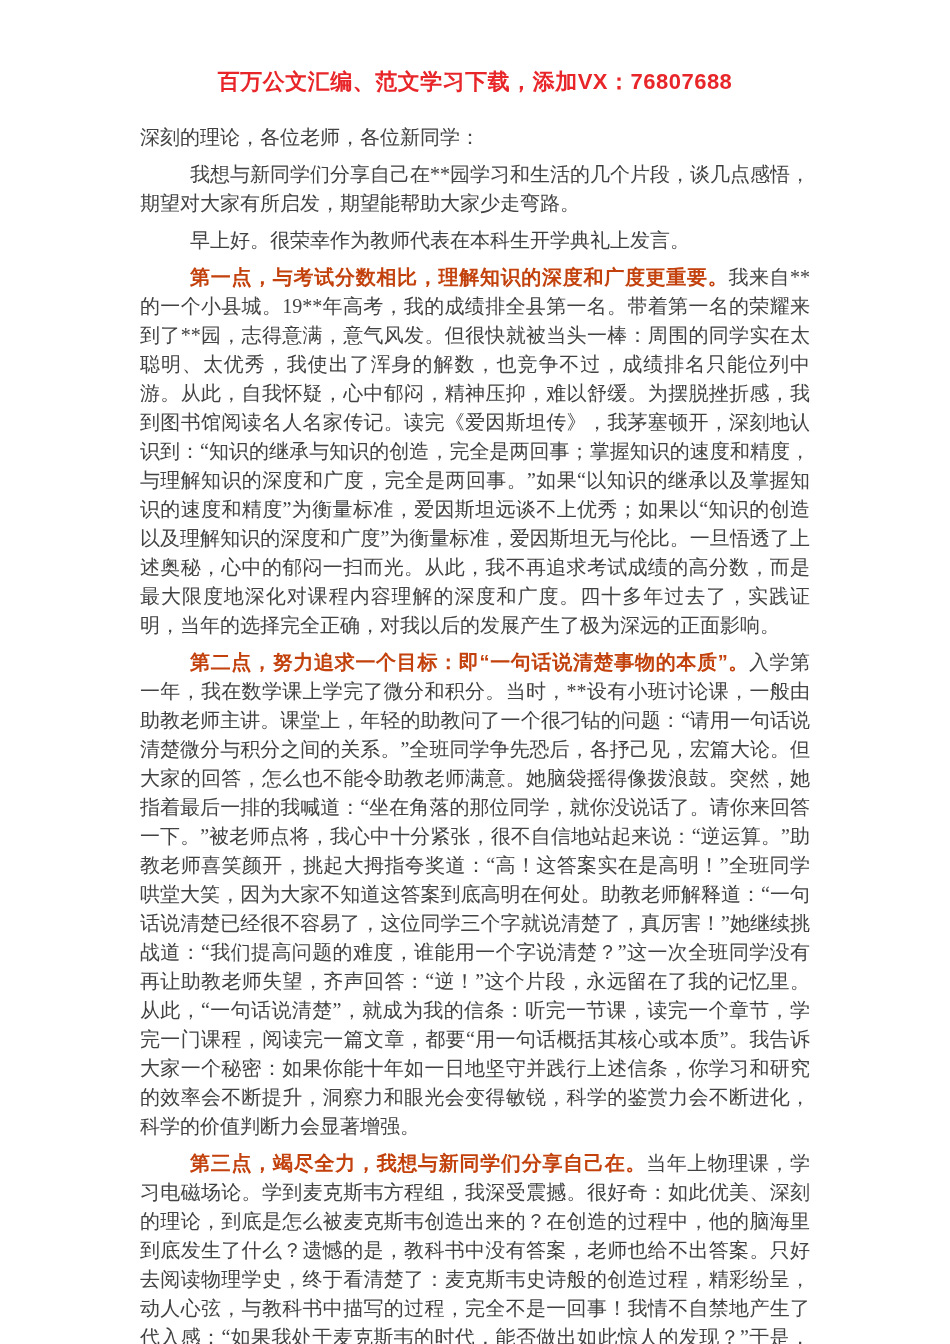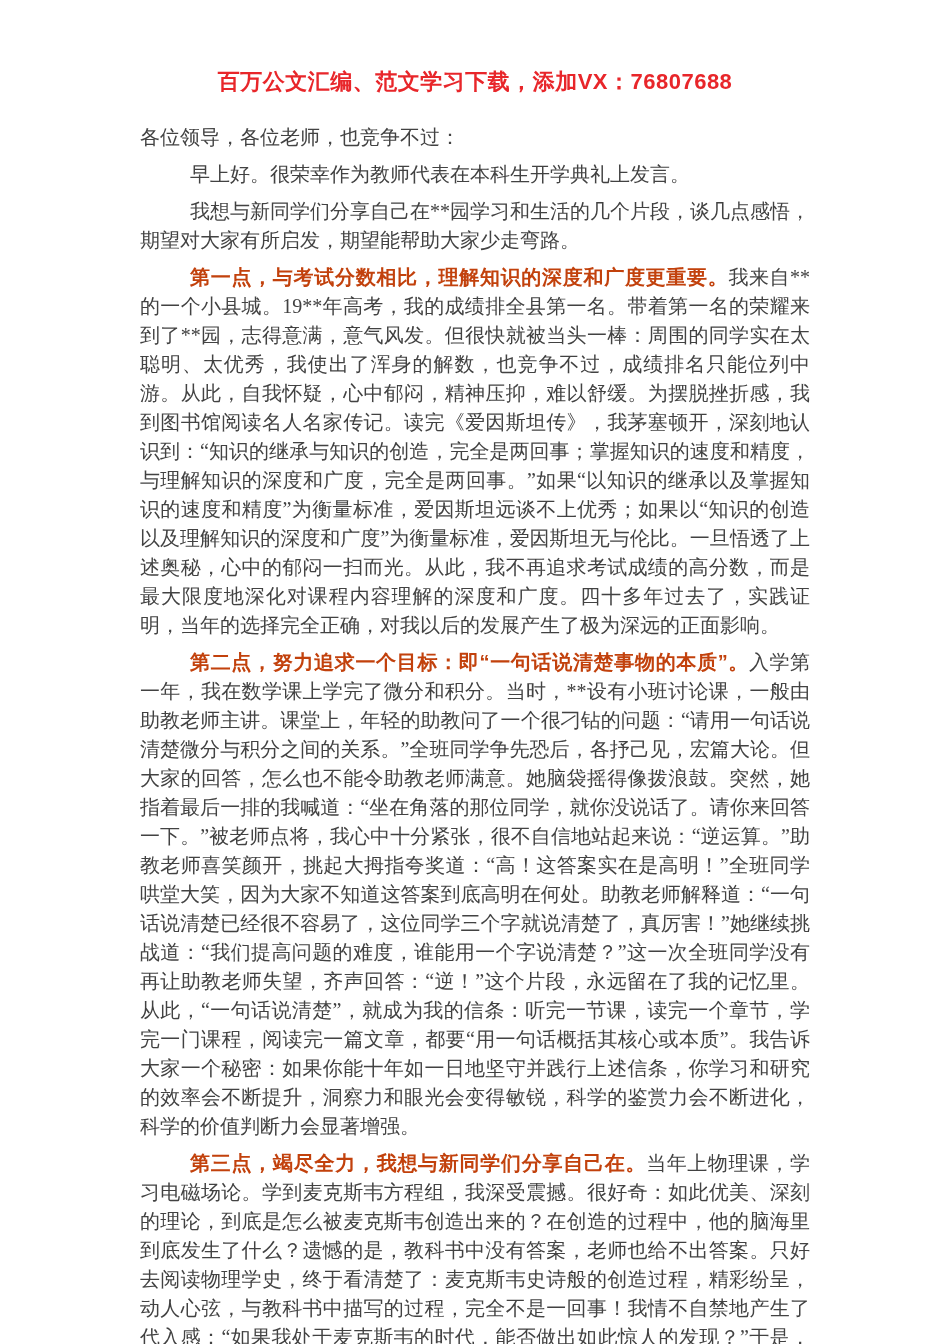--- a/index.html
+++ b/index.html
@@ -51,20 +51,20 @@
     font-family: "Liberation Sans", "DejaVu Sans", sans-serif;
     letter-spacing: 0.2px;
   }
 </style>
 </head>
 <body>
 
 <div class="page">
   <div class="promo-header" style="color: rgb(232, 38, 42);">百万公文汇编、范文学习下载，添加VX：76807688</div>
   <div class="doc" id="doc" style="color: rgb(66, 66, 66);">
-      <p>各位领导，各位老师，也竞争不过：</p>
+      <p>深刻的理论，各位老师，各位新同学：</p>
+      <p class="indent">我想与新同学们分享自己在**园学习和生活的几个片段，谈几点感悟，期望对大家有所启发，期望能帮助大家少走弯路。</p>
       <p class="indent">早上好。很荣幸作为教师代表在本科生开学典礼上发言。</p>
-      <p class="indent">我想与新同学们分享自己在**园学习和生活的几个片段，谈几点感悟，期望对大家有所启发，期望能帮助大家少走弯路。</p>
       <p class="indent"><strong class="lead">第一点，与考试分数相比，理解知识的深度和广度更重要。</strong>我来自**的一个小县城。19**年高考，我的成绩排全县第一名。带着第一名的荣耀来到了**园，志得意满，意气风发。但很快就被当头一棒：周围的同学实在太聪明、太优秀，我使出了浑身的解数，也竞争不过，成绩排名只能位列中游。从此，自我怀疑，心中郁闷，精神压抑，难以舒缓。为摆脱挫折感，我到图书馆阅读名人名家传记。读完《爱因斯坦传》，我茅塞顿开，深刻地认识到：“知识的继承与知识的创造，完全是两回事；掌握知识的速度和精度，与理解知识的深度和广度，完全是两回事。”如果“以知识的继承以及掌握知识的速度和精度”为衡量标准，爱因斯坦远谈不上优秀；如果以“知识的创造以及理解知识的深度和广度”为衡量标准，爱因斯坦无与伦比。一旦悟透了上述奥秘，心中的郁闷一扫而光。从此，我不再追求考试成绩的高分数，而是最大限度地深化对课程内容理解的深度和广度。四十多年过去了，实践证明，当年的选择完全正确，对我以后的发展产生了极为深远的正面影响。</p>
       <p class="indent"><strong class="lead">第二点，努力追求一个目标：即“一句话说清楚事物的本质”。</strong>入学第一年，我在数学课上学完了微分和积分。当时，**设有小班讨论课，一般由助教老师主讲。课堂上，年轻的助教问了一个很刁钻的问题：“请用一句话说清楚微分与积分之间的关系。”全班同学争先恐后，各抒己见，宏篇大论。但大家的回答，怎么也不能令助教老师满意。她脑袋摇得像拨浪鼓。突然，她指着最后一排的我喊道：“坐在角落的那位同学，就你没说话了。请你来回答一下。”被老师点将，我心中十分紧张，很不自信地站起来说：“逆运算。”助教老师喜笑颜开，挑起大拇指夸奖道：“高！这答案实在是高明！”全班同学哄堂大笑，因为大家不知道这答案到底高明在何处。助教老师解释道：“一句话说清楚已经很不容易了，这位同学三个字就说清楚了，真厉害！”她继续挑战道：“我们提高问题的难度，谁能用一个字说清楚？”这一次全班同学没有再让助教老师失望，齐声回答：“逆！”这个片段，永远留在了我的记忆里。从此，“一句话说清楚”，就成为我的信条：听完一节课，读完一个章节，学完一门课程，阅读完一篇文章，都要“用一句话概括其核心或本质”。我告诉大家一个秘密：如果你能十年如一日地坚守并践行上述信条，你学习和研究的效率会不断提升，洞察力和眼光会变得敏锐，科学的鉴赏力会不断进化，科学的价值判断力会显著增强。</p>
       <p class="indent"><strong class="lead">第三点，竭尽全力，我想与新同学们分享自己在。</strong>当年上物理课，学习电磁场论。学到麦克斯韦方程组，我深受震撼。很好奇：如此优美、深刻的理论，到底是怎么被麦克斯韦创造出来的？在创造的过程中，他的脑海里到底发生了什么？遗憾的是，教科书中没有答案，老师也给不出答案。只好去阅读物理学史，终于看清楚了：麦克斯韦史诗般的创造过程，精彩纷呈，动人心弦，与教科书中描写的过程，完全不是一回事！我情不自禁地产生了代入感：“如果我处于麦克斯韦的时代，能否做出如此惊人的发现？”于是，尝试追寻麦克</p>
     </div>
 </div>
 
 </body></html>

